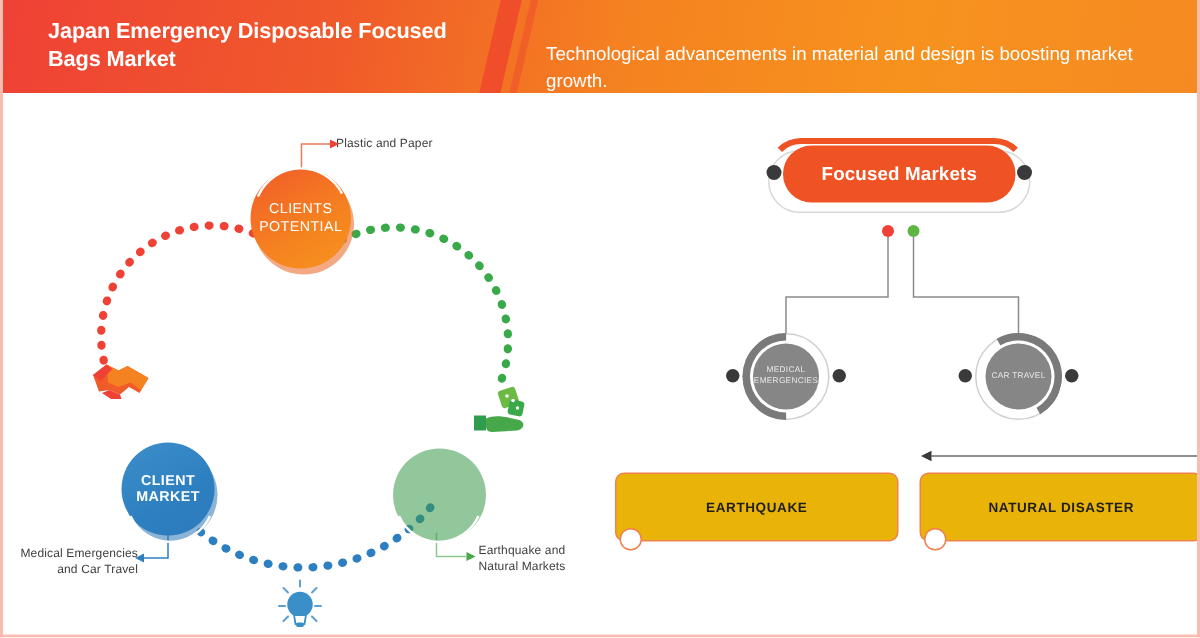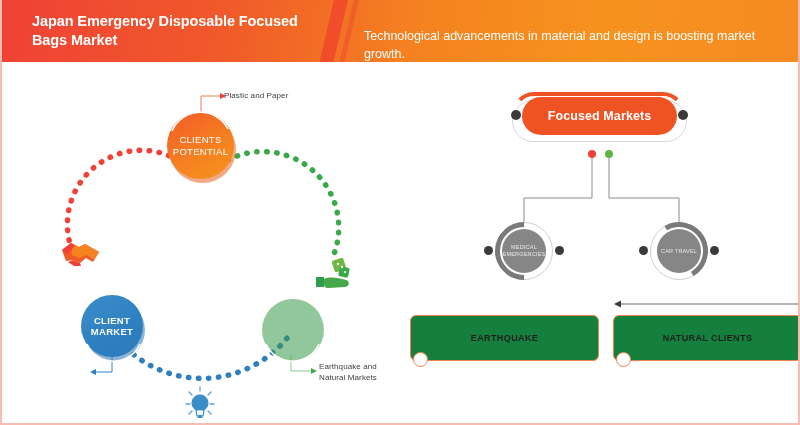--- a/index.html
+++ b/index.html
@@ -229,21 +229,21 @@
   
   .fut-title {
     position: absolute; left: 7px; top: 234px;
     font-size: 11px; color: #6a6a6a; letter-spacing: 0.3px;
   }
   .opp-box {
     position: absolute;
     height: 46px;
     border: 1.2px solid #ef8050;
     border-radius: 6px;
-    background: #15803d;
+    background: #eab308;
     display: flex; align-items: center; justify-content: center;
     font-size: 9px; font-weight: bold; color: #1f1f1f;
     letter-spacing: 0.4px;
   }
   .opp-box-1 { left: 8px; top: 253px; width: 189px; }
   .opp-box-2 { left: 211px; top: 253px; width: 189px; }
   .opp-circle {
     position: absolute;
     width: 15px; height: 15px;
     border-radius: 50%;
@@ -306,20 +306,21 @@
     <svg class="conn" style="left:196px; top:30px;" width="34" height="34" viewBox="0 0 34 34">
       <path d="M 3 34 L 3 4 L 22 4" fill="none" stroke="#f07a5a" stroke-width="1"></path>
       <path d="M 22 1 L 28 4 L 22 7 Z" fill="#ef4136"></path>
     </svg>
     <div class="lbl lbl-plastic">Plastic and Paper</div>
 
     <svg class="conn" style="left:84px; top:293px;" width="34" height="26" viewBox="0 0 34 26">
       <path d="M 26 0 L 26 17 L 10 17" fill="none" stroke="#2e7fc0" stroke-width="1"></path>
       <path d="M 10 14 L 4 17 L 10 20 Z" fill="#2e7fc0"></path>
     </svg>
+    <div class="lbl lbl-medical">Medical Emergencies and Car Travel</div>
 
     <svg class="conn" style="left:285px; top:293px;" width="36" height="26" viewBox="0 0 36 26">
       <path d="M 4 0 L 4 16 L 24 16" fill="none" stroke="#8dc98f" stroke-width="1"></path>
       <path d="M 24 13 L 30 16 L 24 19 Z" fill="#46a849"></path>
     </svg>
     <div class="lbl lbl-quake">Earthquake and Natural Markets</div>
 
     <div class="icon-box" style="left:56px; top:174px; width:46px; height:36px;">
       <svg width="46" height="36" viewBox="0 0 46 36">
         <path d="M4 14 L13 7 L21 11 L27 8 L41 16 L35 26 L28 22 L22 27 L15 24 L8 25 Z" fill="#f15a29"></path>
@@ -406,19 +407,19 @@
       <line x1="8" y1="6" x2="190" y2="6" stroke="#6a6a6a" stroke-width="1.1"></line>
       <path d="M 8 2.5 L 1 6 L 8 9.5 Z" fill="#3a3a3a"></path>
     </svg>
 
     <div class="opp-box opp-box-1">
       <span>EARTHQUAKE</span>
     </div>
     <div class="opp-circle opp-circle-1"></div>
 
     <div class="opp-box opp-box-2">
-      <span>NATURAL CLIENTS</span>
+      <span>NATURAL DISASTER</span>
     </div>
     <div class="opp-circle opp-circle-2"></div>
 
   </div>
 
 </div>
 
 </body></html>

